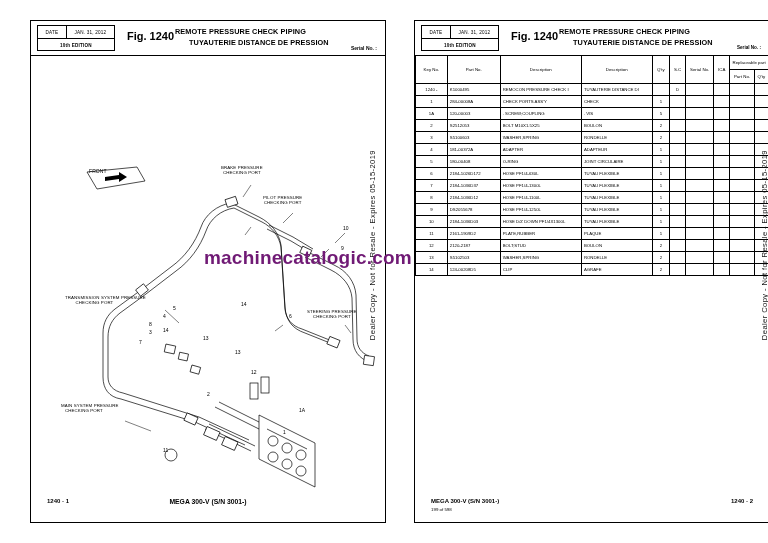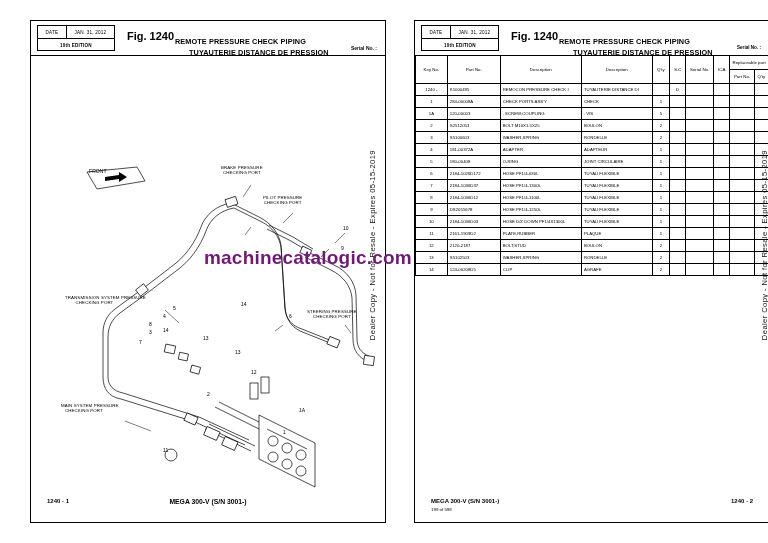--- a/index.html
+++ b/index.html
@@ -31,21 +31,21 @@
     font-size:4.6px;display:flex;align-items:center;justify-content:center;letter-spacing:.3px;}
   .hdr-row1 .c2{width:62%;font-size:4.6px;display:flex;align-items:center;justify-content:center;letter-spacing:.2px;}
   .hdr-row2{
     position:absolute;left:0;top:13px;width:100%;height:12px;
     font-size:4.6px;display:flex;align-items:center;justify-content:center;font-weight:bold;letter-spacing:.2px;
   }
   .fig-no{
     position:absolute;left:96px;top:9px;font-size:11px;font-weight:bold;
   }
   .title-block{position:absolute;left:144px;top:6px;width:200px;}
-  .title-1{font-size:7.3px;font-weight:bold;letter-spacing:.1px;margin-top:10px;}
+  .title-1{font-size:7.3px;font-weight:bold;letter-spacing:.1px;}
   .title-2{font-size:7.3px;font-weight:bold;letter-spacing:.1px;margin-top:2px;padding-left:14px;}
   .serial{
     position:absolute;right:8px;top:24px;font-size:5px;font-weight:bold;
   }
   .hdr-rule{position:absolute;left:0;top:34px;width:100%;height:0;border-top:1px solid #000;}
 
   
   .foot{
     position:absolute;left:14px;right:14px;bottom:6px;height:18px;
   }

